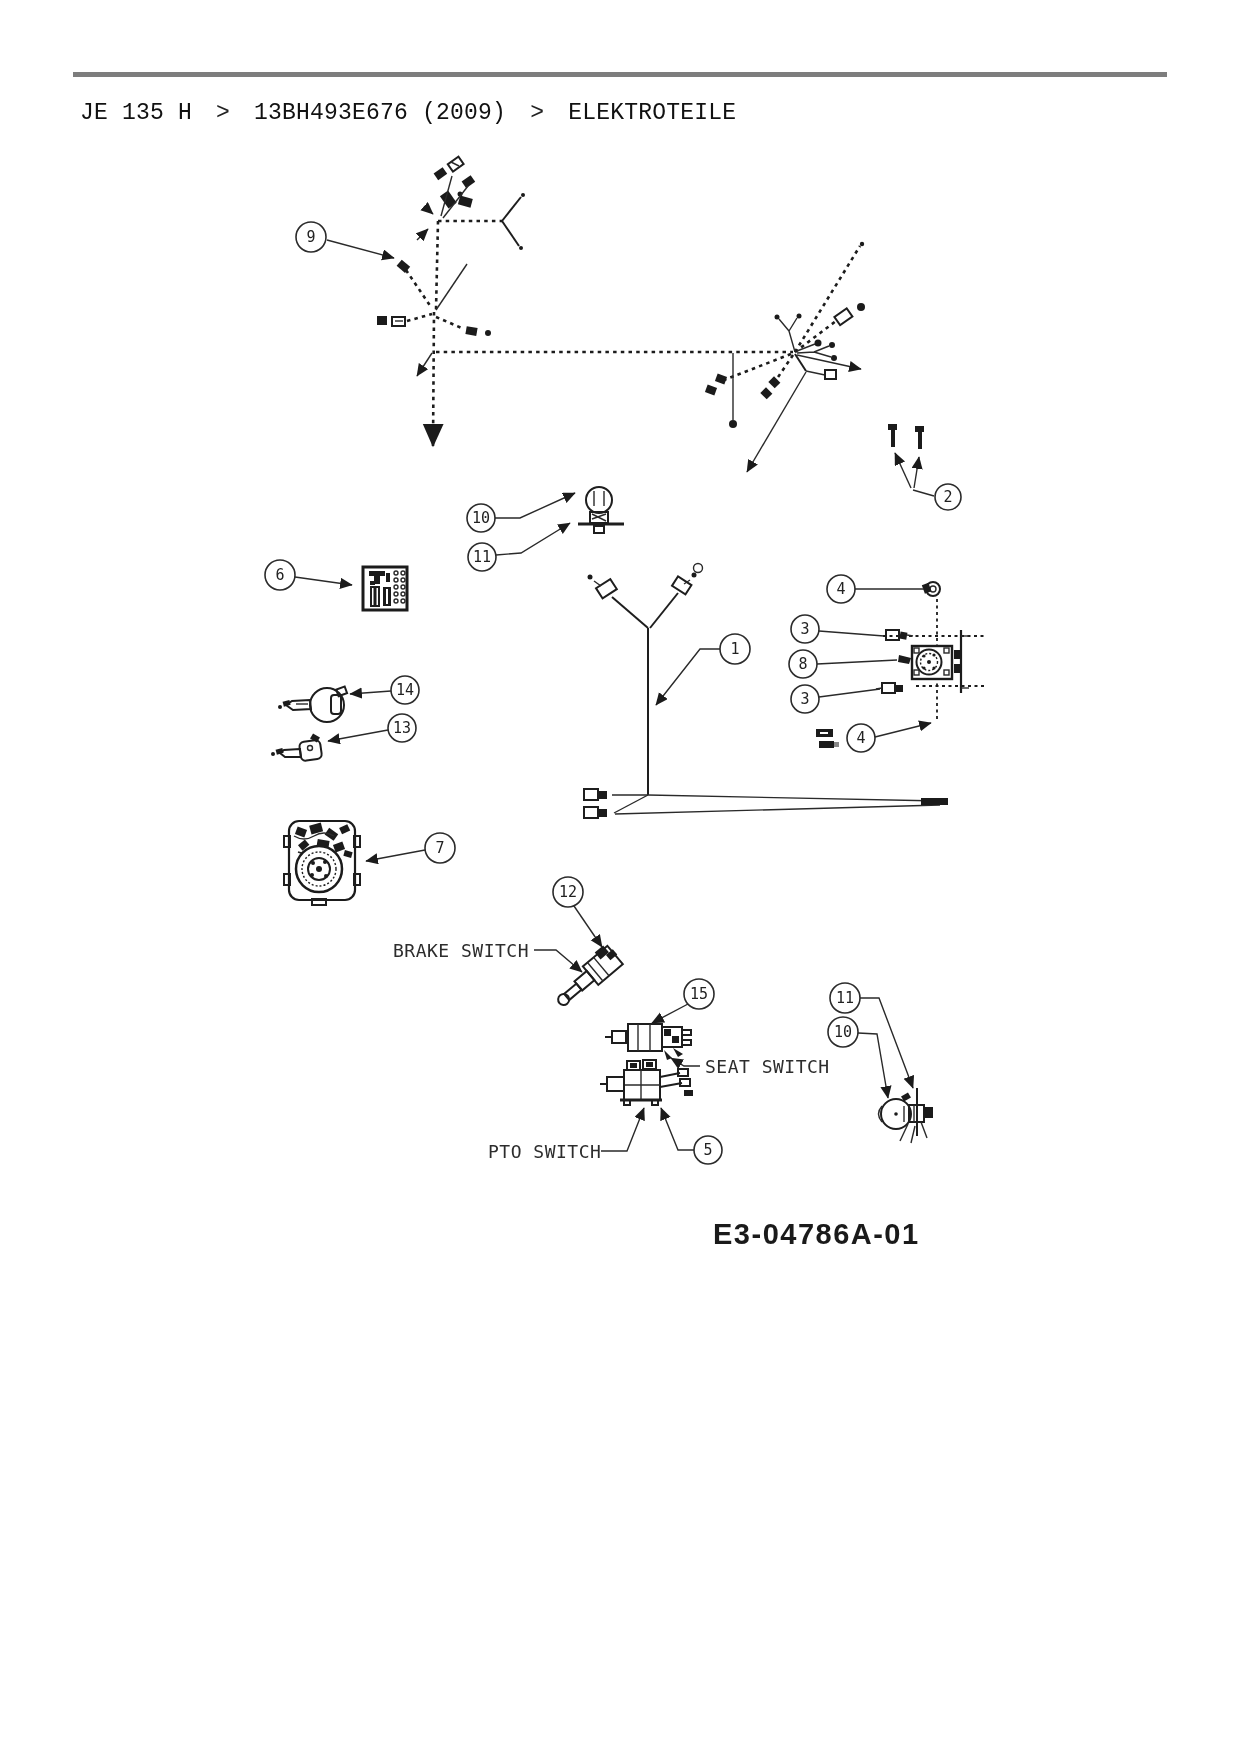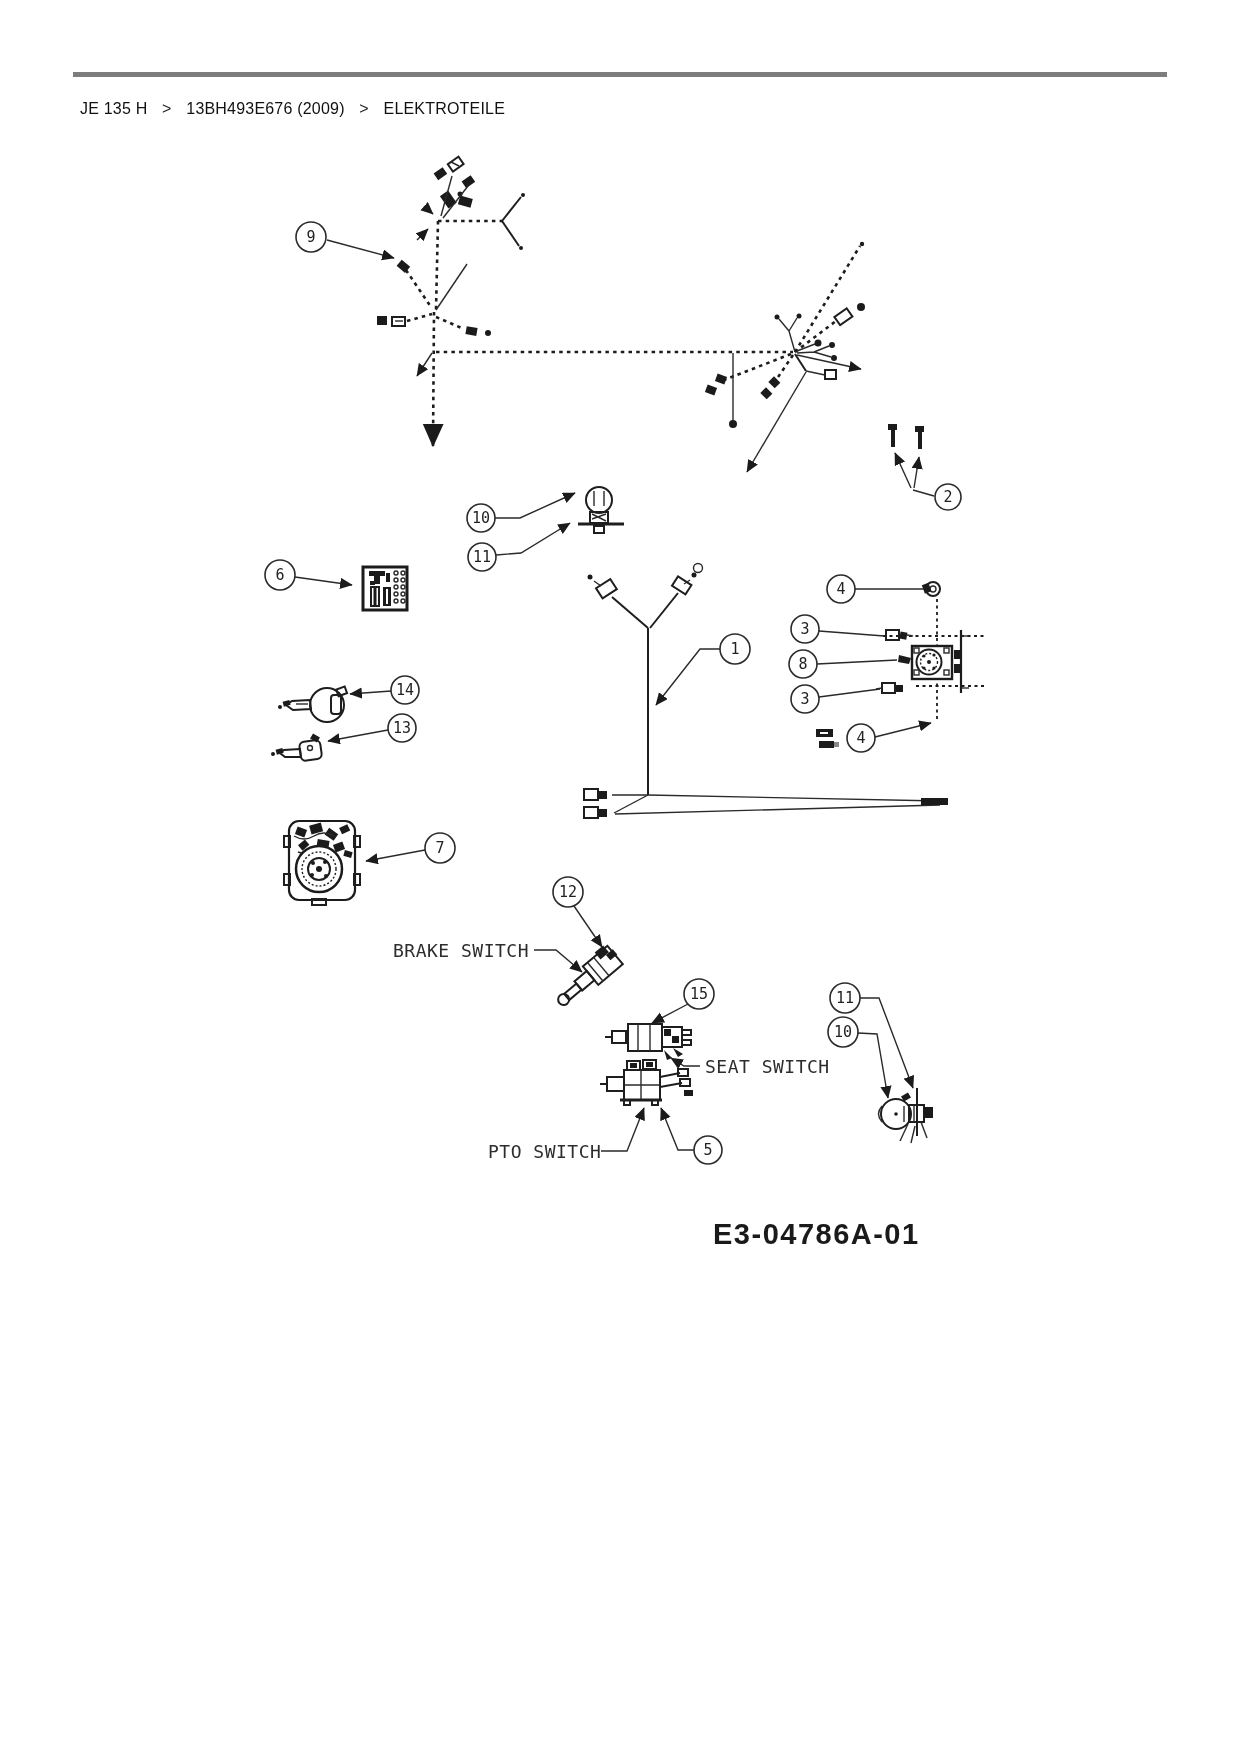--- a/index.html
+++ b/index.html
@@ -1,20 +1,20 @@
 <!DOCTYPE html>
 <html><head>
 <meta charset="utf-8">
 <style>
   html,body{margin:0;padding:0;background:#fff;}
   body{width:1240px;height:1754px;position:relative;overflow:hidden;
        font-family:"Liberation Sans",sans-serif;}
   .top-rule{position:absolute;left:73px;top:72px;width:1094px;height:5px;background:#7d7d7d;}
-  .breadcrumb{position:absolute;left:80px;top:100px;font-size:16px;color:#111;
-              letter-spacing:0.2px;white-space:nowrap;}
+  .breadcrumb{position:absolute;left:80px;top:100px;font-size:23px;color:#111;
+              letter-spacing:0.2px;white-space:nowrap;font-family:Liberation Mono, monospace;}
   .breadcrumb .sep{margin:0 10px;color:#222;}
   .diagram-svg{position:absolute;left:0;top:0;}
   
   .ln{stroke:#2a2a2a;stroke-width:1.4;fill:none;}
   .ln2{stroke:#1e1e1e;stroke-width:2;fill:none;}
   .thk{stroke:#1e1e1e;stroke-width:2.8;fill:none;}
   .dsh{stroke:#1c1c1c;stroke-width:2.6;stroke-dasharray:3.5 4.2;fill:none;}
   .dshT{stroke:#1c1c1c;stroke-width:1.8;stroke-dasharray:3 3.5;fill:none;}
   .knl{stroke:#1e1e1e;stroke-width:1.4;stroke-dasharray:2 2;fill:none;}
   .blk{fill:#1b1b1b;stroke:none;}

